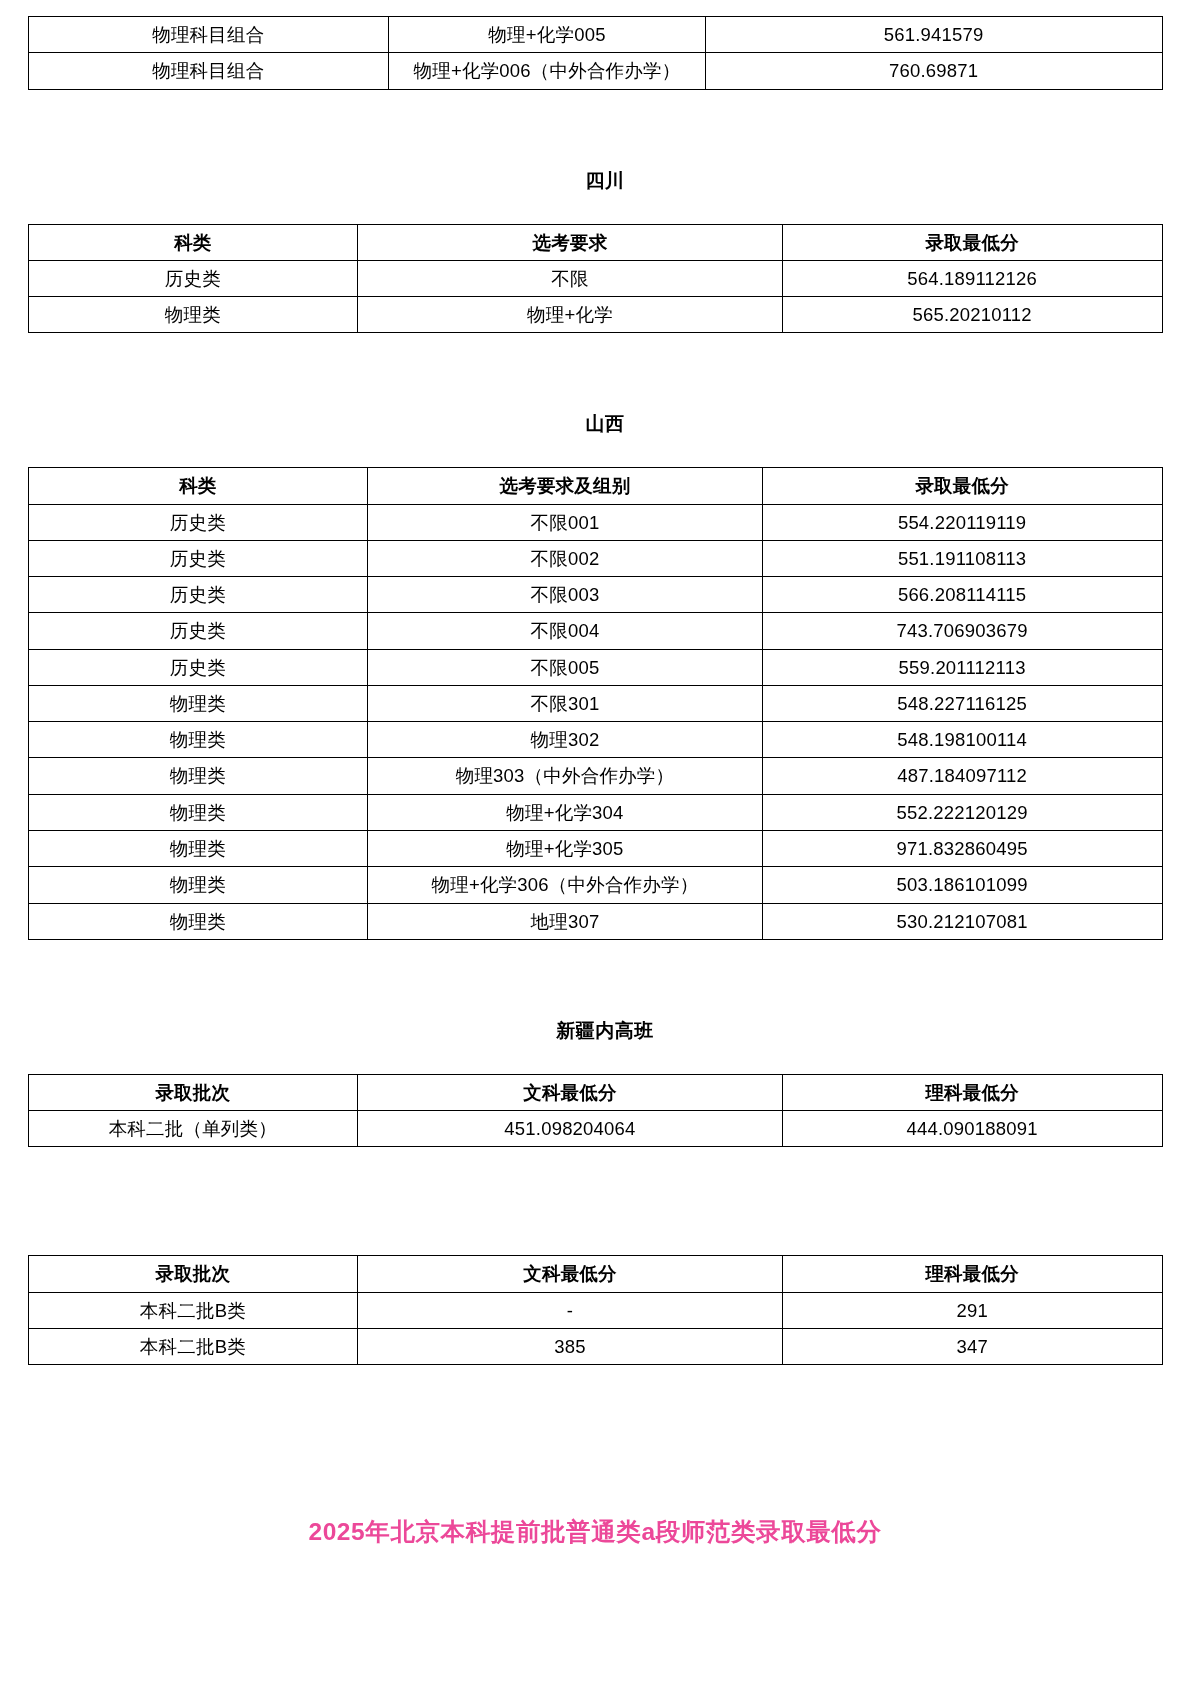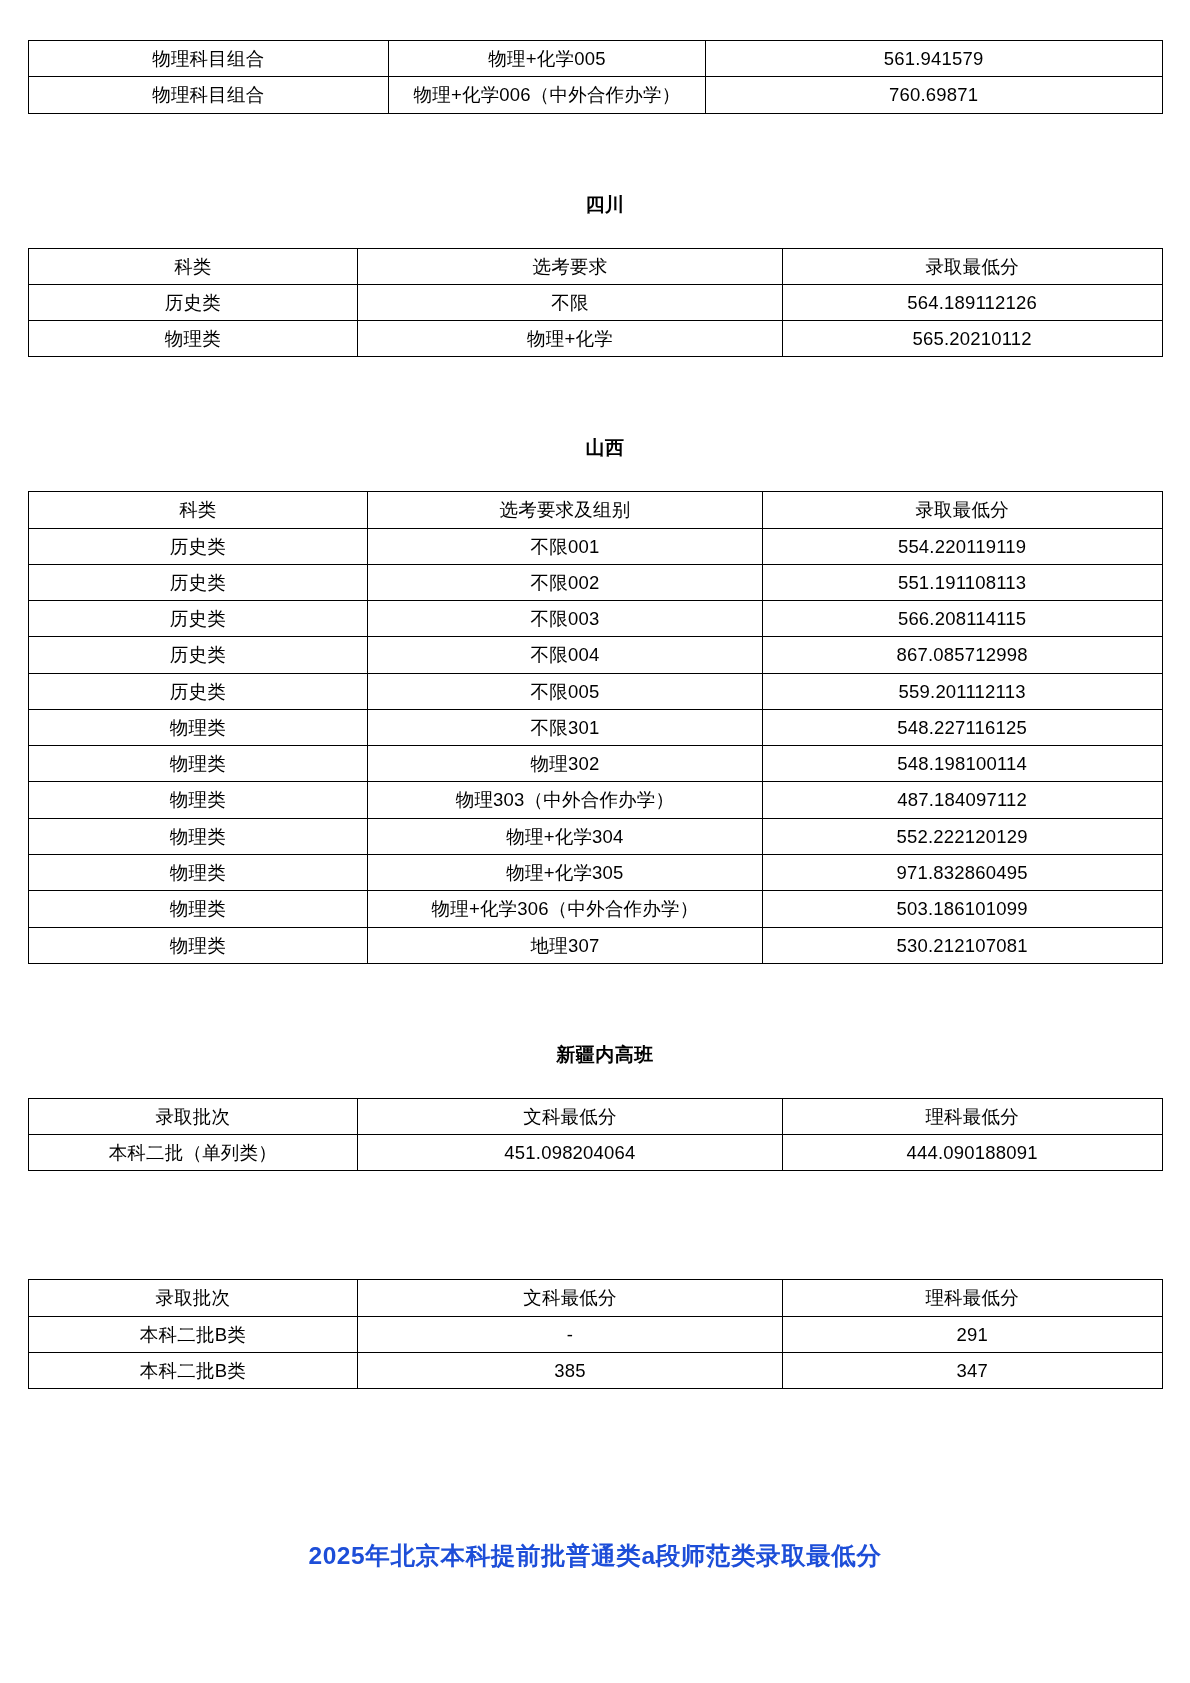--- a/index.html
+++ b/index.html
@@ -38,37 +38,38 @@
     font-weight: normal;
     font-size: 18.5px;
     line-height: 1.15;
     padding: 7px 4px;
     height: 20px;
     color: #000;
     letter-spacing: 0.2px;
   }
   table.score-table thead td {
     font-size: 18.5px;
+    font-weight: bold;
   }
 
   
   .section-title {
     text-align: center;
     font-weight: bold;
     font-size: 19px;
     letter-spacing: 0.5px;
     color: #000;
     margin-left: 20px;
   }
 
   .block { width: 1135px; margin: 0 auto; }
 
   .red-heading {
     text-align: center;
-    color: #1d4ed8;
+    color: #ec4899;
     font-weight: bold;
     font-size: 24.5px;
     letter-spacing: 0.6px;
   }
 
   
   .w-a col.c1 { width: 361px; }
   .w-a col.c2 { width: 317px; }
   .w-a col.c3 { width: 457px; }
 
@@ -81,21 +82,21 @@
   .w-c col.c3 { width: 400px; }
 
   .spacer-xl { height: 78px; }
   .spacer-title { height: 30px; }
 </style>
 </head>
 <body>
 
 <div class="page">
 
-  <div class="block" style="padding-top:40px;">
+  <div class="block" style="padding-top:16px;">
     <table class="score-table w-a">
       <colgroup>
           <col class="c1">
           <col class="c2">
           <col class="c3">
         </colgroup>
       <tbody>
         <tr>
           <td>物理科目组合</td>
           <td>物理+化学005</td>
@@ -171,21 +172,21 @@
             <td>551.191108113</td>
           </tr>
           <tr>
             <td>历史类</td>
             <td>不限003</td>
             <td>566.208114115</td>
           </tr>
           <tr>
             <td>历史类</td>
             <td>不限004</td>
-            <td>867.085712998</td>
+            <td>743.706903679</td>
           </tr>
           <tr>
             <td>历史类</td>
             <td>不限005</td>
             <td>559.201112113</td>
           </tr>
           <tr>
             <td>物理类</td>
             <td>不限301</td>
             <td>548.227116125</td>

